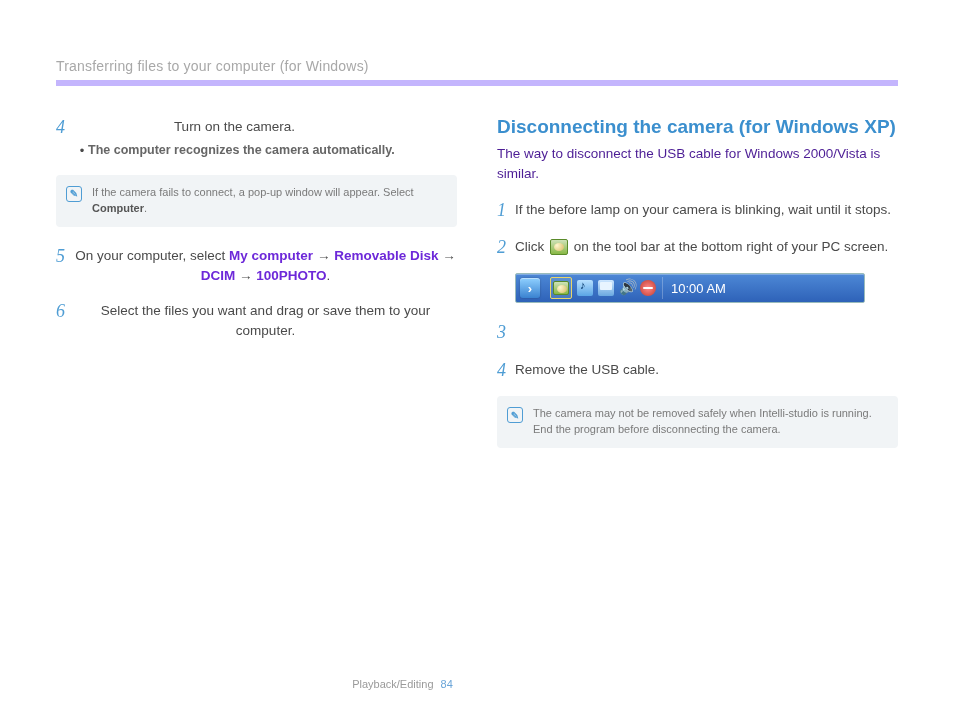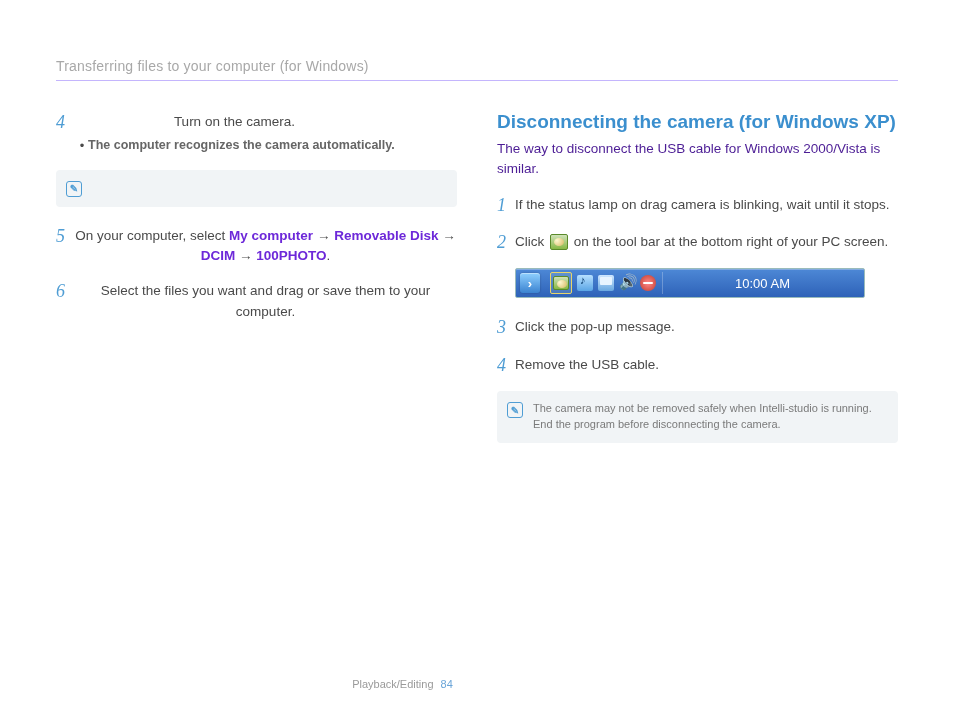--- a/index.html
+++ b/index.html
@@ -10,21 +10,21 @@
     font-family: Arial, Helvetica, sans-serif;
     color: #4a4a4a;
     position: relative;
     padding: 58px 56px 0 56px;
   }
   .page-header {
     color: #a8a8a8;
     font-size: 14px;
     font-weight: 300;
     padding-bottom: 6px;
-    border-bottom: 1px solid #c4b5fd;
+    border-bottom: 6px solid #c4b5fd;
     margin-bottom: 30px;
     letter-spacing: 0.2px;
   }
   .columns {
     display: flex;
     gap: 40px;
   }
   .col { flex: 1; }
   .step { display: flex; margin-bottom: 14px; }
   .step-num {
@@ -125,21 +125,21 @@
   .ti-music::after{content:"♪"; position:absolute; left:3px; top:-1px; font-size:11px; color:#06386a;}
   .ti-screen { background: linear-gradient(#cfe7ff,#6aa8e0); position:relative; }
   .ti-screen::after{content:""; position:absolute; left:2px; top:2px; width:12px; height:8px; background:#e8f4ff; border-radius:1px;}
   .ti-vol { background: transparent; color:#f2c84a; font-size:15px; line-height:14px; text-align:center; }
   .ti-stop { background: radial-gradient(circle,#ff8a8a,#c0392b); border-radius:50%; position:relative; }
   .ti-stop::after{content:""; position:absolute; left:3px; top:7px; width:10px; height:2px; background:#fff; border-radius:1px;}
   .tb-div { width:1px; height:22px; background: rgba(255,255,255,0.25); margin: 0 6px 0 6px; }
   .tb-time {
     color: #ffffff; font-size: 13px; font-weight:400;
     padding: 0 6px 0 2px;
-    flex:1; text-align:center;
+    flex:1; text-align:left;
   }
   .footer {
     position: absolute;
     bottom: 30px; left: 0; width: 805px;
     text-align: center;
     font-size: 11px; color: #9a9a9a;
   }
   .footer .pg { color: #6aa5d8; margin-left: 4px; }
 </style>
 </head>
@@ -157,20 +157,23 @@
         <div>Turn on the camera.</div>
         <div class="bullet-row">
           <div class="bullet-dot">•</div>
           <div class="bullet-text">The computer recognizes the camera automatically.</div>
         </div>
       </div>
     </div>
 
     <div class="note-box">
       <div class="note-icon">✎</div>
+      <div class="note-text">
+        <span>If the camera fails to connect, a pop-up window will appear. Select </span><span class="bold">Computer</span><span>.</span>
+      </div>
     </div>
 
     <div class="step">
       <div class="step-num">5</div>
       <div class="step-body">
         <span>On your computer, select </span><span class="bold">My computer</span><span> → </span><span class="bold">Removable Disk</span><span> → </span><span class="bold">DCIM</span><span> → </span><span class="bold">100PHOTO</span><span>.</span>
       </div>
     </div>
 
     <div class="step">
@@ -180,21 +183,21 @@
 
   </div>
 
   <div class="col">
 
     <div class="section-title">Disconnecting the camera (for Windows XP)</div>
     <div class="section-sub">The way to disconnect the USB cable for Windows 2000/Vista is similar.</div>
 
     <div class="step">
       <div class="step-num">1</div>
-      <div class="step-body">If the status lamp on drag camera is blinking, wait until it stops.</div>
+      <div class="step-body">If the before lamp on your camera is blinking, wait until it stops.</div>
     </div>
 
     <div class="step">
       <div class="step-num">2</div>
       <div class="step-body">
         <span>Click </span><span class="inline-icon"></span><span> on the tool bar at the bottom right of your PC screen.</span>
       </div>
     </div>
 
     <div class="taskbar">
@@ -207,21 +210,20 @@
         <span class="tb-ico ti-screen"></span>
         <span class="tb-ico ti-vol">🔊</span>
         <span class="tb-ico ti-stop"></span>
       </div>
       <div class="tb-div"></div>
       <div class="tb-time">10:00 AM</div>
     </div>
 
     <div class="step">
       <div class="step-num">3</div>
-      <div class="step-body">Click the pop-up message.</div>
     </div>
 
     <div class="step">
       <div class="step-num">4</div>
       <div class="step-body">Remove the USB cable.</div>
     </div>
 
     <div class="note-box">
       <div class="note-icon">✎</div>
       <div class="note-text">The camera may not be removed safely when Intelli-studio is running. End the program before disconnecting the camera.</div>

